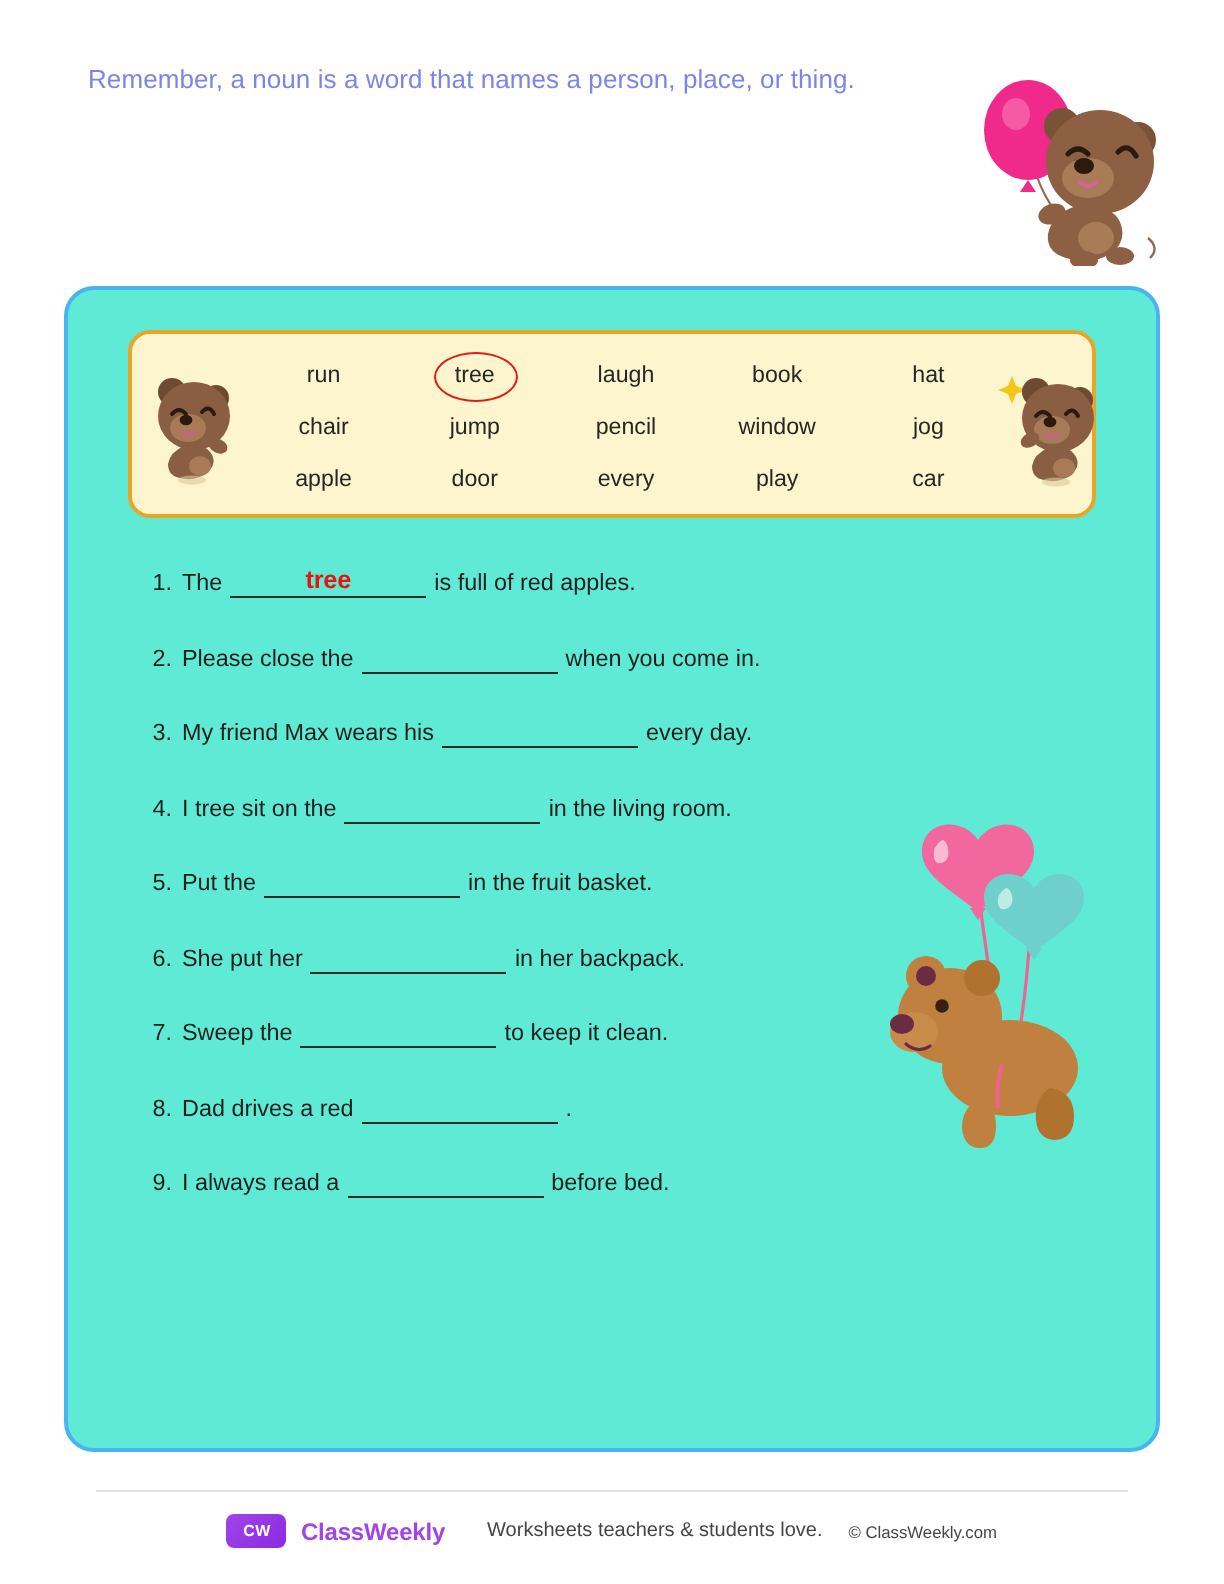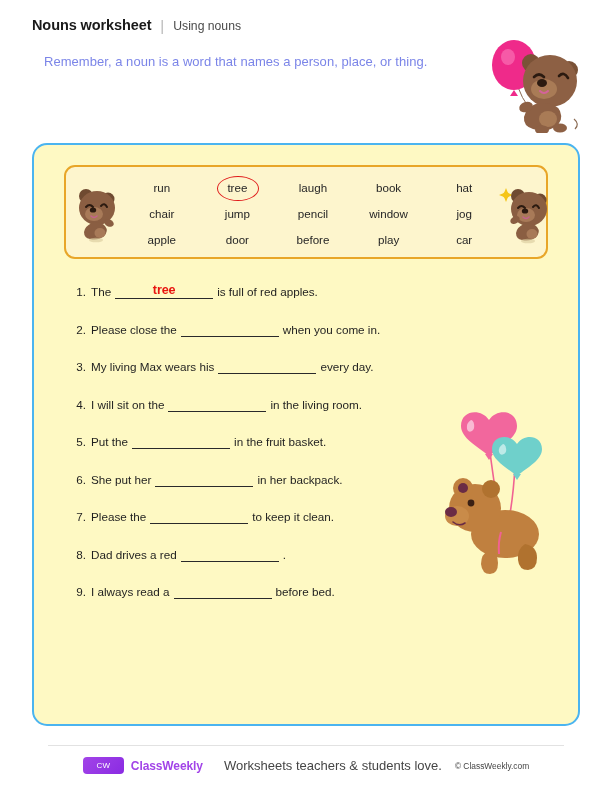--- a/index.html
+++ b/index.html
@@ -75,21 +75,21 @@
   
   .frame {
     position: absolute;
     left: 32px;
     top: 143px;
     width: 548px;
     height: 583px;
     border: 2.6px solid #4ab4f0;
     border-radius: 15px;
     box-sizing: border-box;
-    background: #fef9c3;
+    background: #5eead4;
   }
 
   
   .wordbank {
     position: absolute;
     left: 30px;
     top: 20px;
     width: 484px;
     height: 94px;
     background: #fdf5cd;
@@ -207,59 +207,54 @@
     position: absolute;
     left: 0;
     top: 757px;
     width: 612px;
     display: flex;
     align-items: center;
     justify-content: center;
     gap: 7px;
   }
   .cw-logo {
-    width: 41px;
+    width: 30px;
     height: 17px;
     border-radius: 4px;
     background: linear-gradient(135deg, #a244e8 0%, #8a2be2 100%);
     color: #fff;
     font-size: 8px;
-    font-weight: normal;
+    font-weight: bold;
     display: flex;
     align-items: center;
     justify-content: center;
     letter-spacing: 0.2px;
   }
   .cw-name {
     font-size: 12px;
     font-weight: bold;
     color: #a244e8;
     margin-right: 14px;
     letter-spacing: -0.1px;
   }
   .cw-tag {
-    font-size: 13px;
+    font-size: 10px;
     color: #454545;
   }
   .cw-copy {
     font-size: 8.4px;
     color: #454545;
     margin-left: 6px;
     text-align: right;
   }
 </style>
 </head>
 <body>
 
 <div class="header">
-  <div class="title-row">
-    <span class="title-main">Nouns worksheet</span>
-    <span class="title-sep">|</span>
-    <span class="title-sub">Using nouns</span>
-  </div>
 
   <div class="remember-line">Remember, a noun is a word that names a person, place, or thing.</div>
 
 </div>
 
 <svg class="art-top" viewBox="0 0 100 100">
 
   <path d="M30 46 Q34 66 48 80 Q56 88 62 92" stroke="#8a6a52" stroke-width="1" fill="none"></path>
 
   <ellipse cx="28" cy="32" rx="22" ry="25" fill="#ef2a8a"></ellipse>
@@ -317,21 +312,21 @@
       <span class="wb-word">hat</span>
 
       <span class="wb-word">chair</span>
       <span class="wb-word">jump</span>
       <span class="wb-word">pencil</span>
       <span class="wb-word">window</span>
       <span class="wb-word">jog</span>
 
       <span class="wb-word">apple</span>
       <span class="wb-word">door</span>
-      <span class="wb-word">before</span>
+      <span class="wb-word">every</span>
       <span class="wb-word">play</span>
       <span class="wb-word">car</span>
     </div>
 
     <svg class="wb-bear-right" viewBox="0 0 52 64">
 
       <path d="M10 8 l2 5 l5 2 l-5 2 l-2 5 l-2 -5 l-5 -2 l5 -2 z" fill="#f5c518"></path>
       <circle cx="10" cy="15" r="3" fill="#f5c518"></circle>
       <ellipse cx="22" cy="16" rx="7" ry="7" fill="#6f4a31"></ellipse>
       <ellipse cx="44" cy="20" rx="6.5" ry="6.5" fill="#6f4a31"></ellipse>
@@ -363,30 +358,30 @@
       <span class="s-num">2.</span>
       <span class="s-text-pre">Please close the</span>
       <span class="blank">
           <span class="answer"></span>
         </span>
       <span class="s-text-post">when you come in.</span>
     </div>
 
     <div class="sentence">
       <span class="s-num">3.</span>
-      <span class="s-text-pre">My living Max wears his </span>
+      <span class="s-text-pre">My friend Max wears his </span>
       <span class="blank">
           <span class="answer"></span>
         </span>
       <span class="s-text-post">every day.</span>
     </div>
 
     <div class="sentence">
       <span class="s-num">4.</span>
-      <span class="s-text-pre">I will sit on the</span>
+      <span class="s-text-pre">I tree sit on the</span>
       <span class="blank">
           <span class="answer"></span>
         </span>
       <span class="s-text-post">in the living room.</span>
     </div>
 
     <div class="sentence">
       <span class="s-num">5.</span>
       <span class="s-text-pre">Put the</span>
       <span class="blank">
@@ -399,21 +394,21 @@
       <span class="s-num">6.</span>
       <span class="s-text-pre">She put her</span>
       <span class="blank">
           <span class="answer"></span>
         </span>
       <span class="s-text-post">in her backpack.</span>
     </div>
 
     <div class="sentence">
       <span class="s-num">7.</span>
-      <span class="s-text-pre">Please the</span>
+      <span class="s-text-pre">Sweep the</span>
       <span class="blank">
           <span class="answer"></span>
         </span>
       <span class="s-text-post">to keep it clean.</span>
     </div>
 
     <div class="sentence">
       <span class="s-num">8.</span>
       <span class="s-text-pre">Dad drives a red</span>
       <span class="blank">

